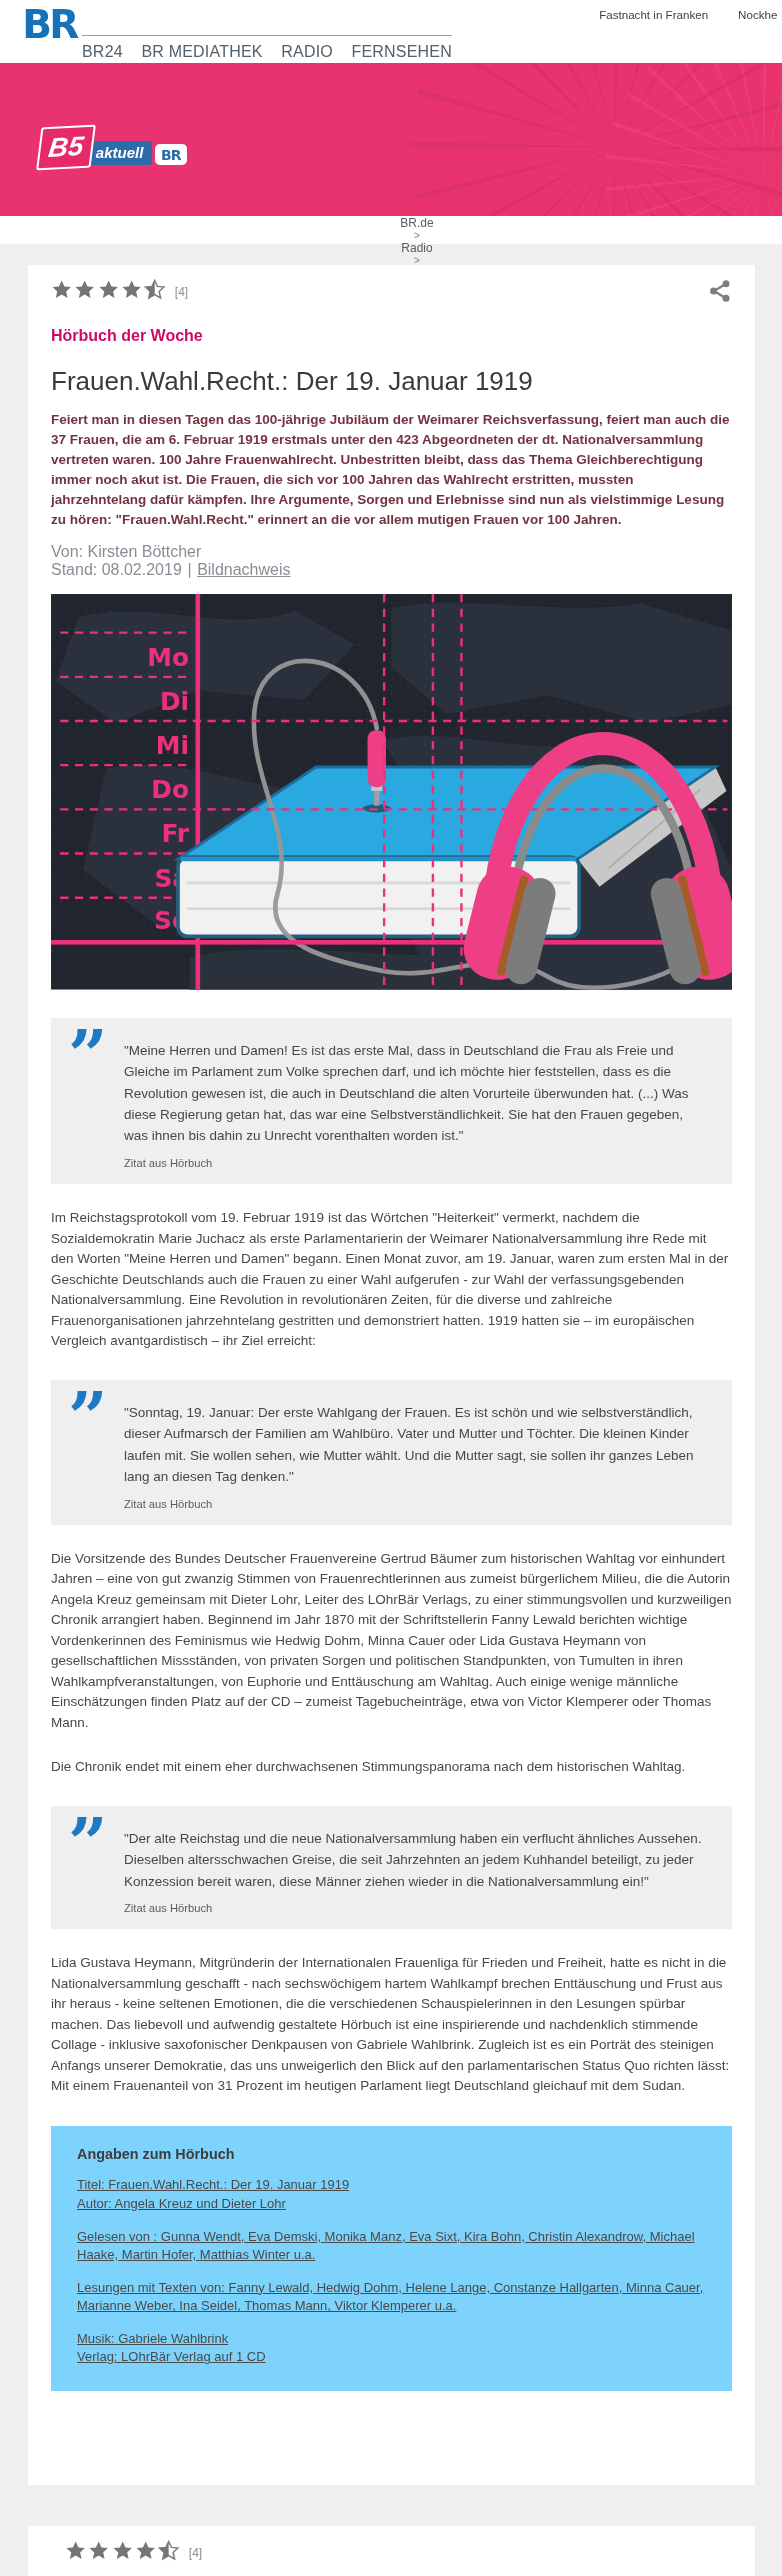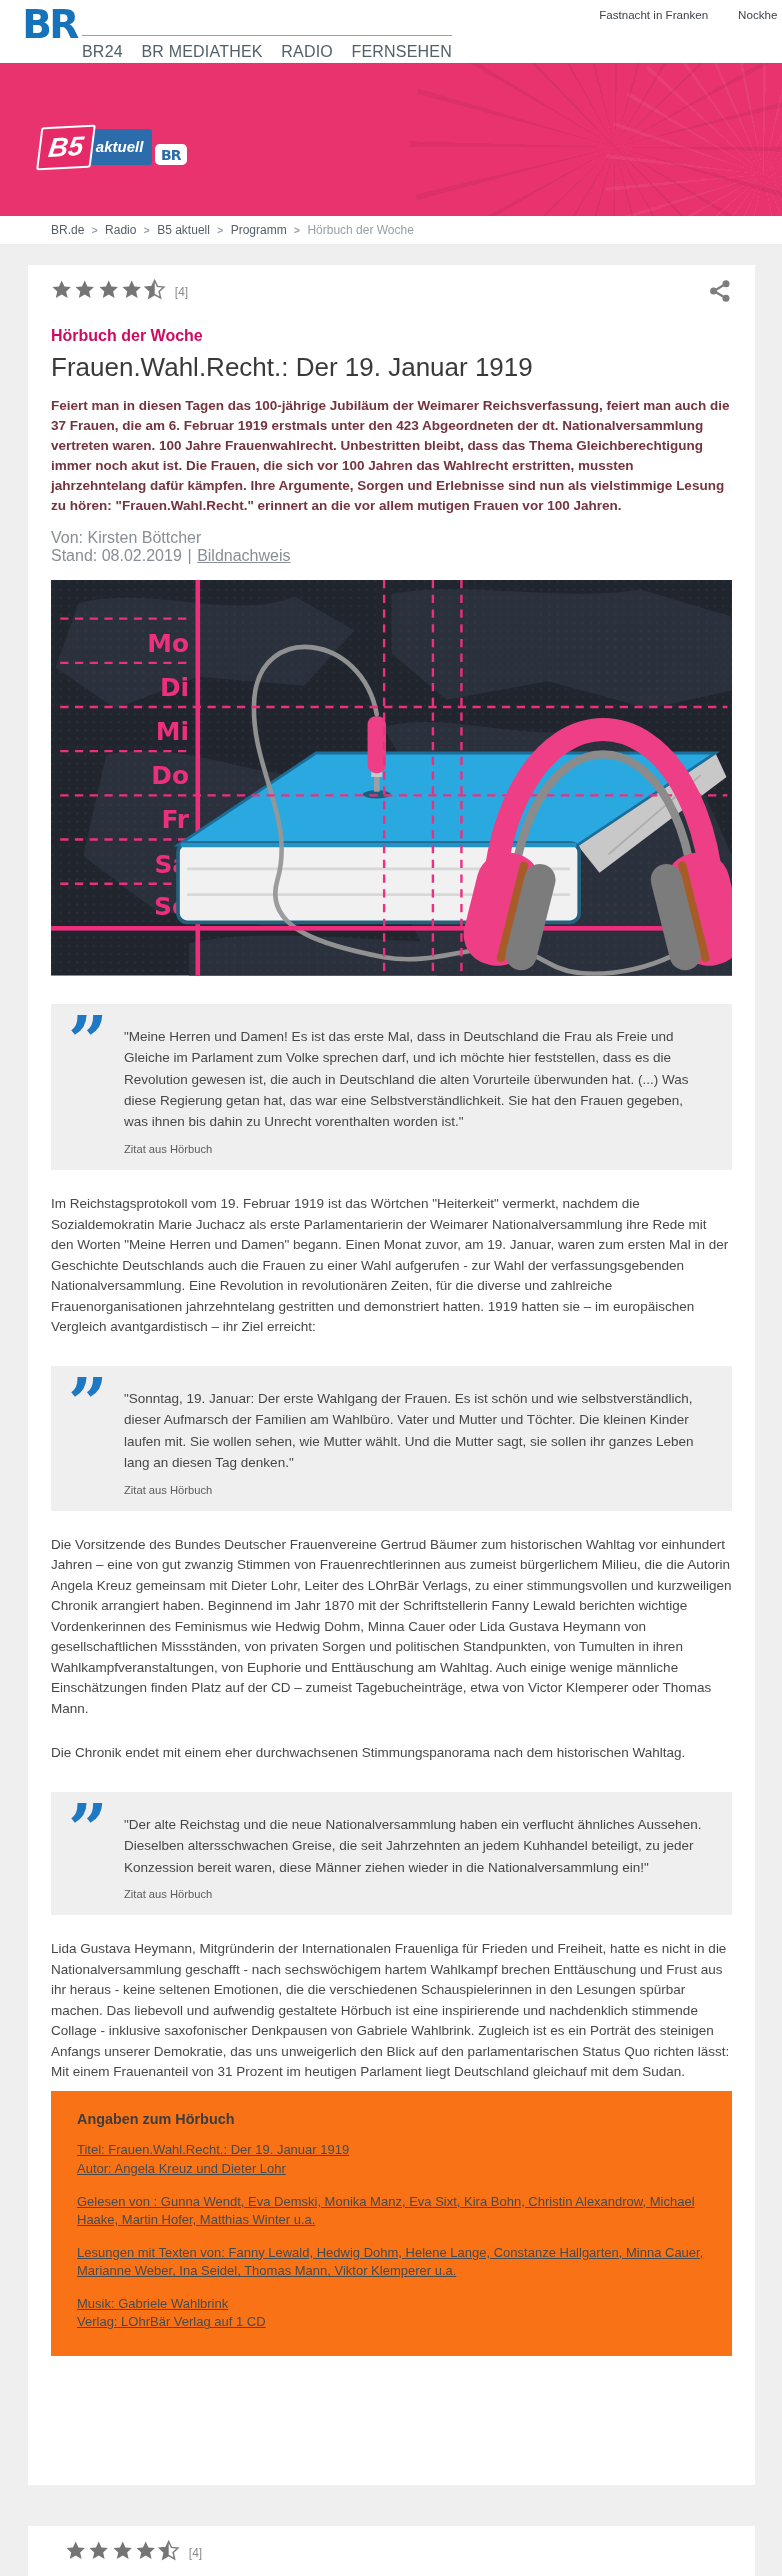--- a/index.html
+++ b/index.html
@@ -32,62 +32,62 @@
     border-radius:50%; background:repeating-conic-gradient(rgba(0,0,0,0.06) 0deg 1.6deg, transparent 1.6deg 15deg); }
   .banner::after { content:""; position:absolute; left:605px; top:-47px; width:317px; height:317px;
     border-radius:50%; background:repeating-conic-gradient(rgba(255,255,255,0.055) 0deg 1.4deg, transparent 1.4deg 12deg); }
   .b5-logo { position:absolute; left:39px; top:61px; display:flex; align-items:flex-end; height:45px; z-index:2; cursor:pointer; }
   .b5-tile {
     width:54px; height:43px; background:#e62a68; border:2.8px solid #fff; border-radius:2.8px;
     transform:skewX(-10deg) rotate(-3deg);
     display:flex; align-items:center; justify-content:center;
     font-size:27px; font-weight:bold; font-style:italic; color:#fff;
   }
-  .b5-aktuell { height:36px; background:#2c6cab; color:#fff; font-style:italic; font-weight:bold;
+  .b5-aktuell { height:24px; background:#2c6cab; color:#fff; font-style:italic; font-weight:bold;
     font-size:15px; display:flex; align-items:center; padding:0 8.4px 1.9px; margin-left:-5.6px; margin-bottom:3.7px; border-radius:1.9px; }
   .b5-br { height:21.4px; background:#fff; color:#2c6cab; font-weight:bold; font-size:14px;
     display:flex; align-items:center; padding:0 6.5px; margin-left:2.8px; margin-bottom:3.7px; border-radius:4.7px;
     font-family:"DejaVu Sans",sans-serif; letter-spacing:-0.9px; }
 
   
   .breadcrumb { height:28px; background:#fff; display:flex; align-items:center;
-    padding-left:51px; font-size:12px; color:#555e66; }
+    padding-left:51px; font-size:12px; color:#555e66;flex-direction:column; }
   .crumb { cursor:pointer; }
   .crumb-sep { color:#9aa1a8; font-weight:bold; font-size:10.2px; margin:0 7.4px; }
   .crumb-current { color:#98a0a7; }
 
   
   .article-card { margin:21.4px 28px 0; background:#fff; padding:12px 23px 30px;
     position:relative; min-height:2220px; }
   .rating-row { display:flex; align-items:center; gap:9.3px; height:24px; }
   .stars { display:flex; gap:1.9px; }
   .stars svg { display:block; }
   .rating-count { font-size:12px; color:#8d8d8d; margin-top:4.7px; }
   .share-btn { position:absolute; right:23px; top:14px; cursor:pointer; }
 
   .kicker { margin-top:26px; font-size:16px; font-weight:bold; color:#cf0a62; }
-  .title { margin-top:7px; font-size:26px; color:#3a3a3a; font-weight:400; }
+  .title { margin-top:21px; font-size:26px; color:#3a3a3a; font-weight:400; }
   .intro { margin-top:13px; font-size:13.5px; font-weight:bold; color:#73343f; line-height:20px; }
   .byline { margin-top:13px; font-size:16px; color:#878e95; line-height:17.7px; }
   .byline .sep { margin:0 5.6px; }
   .byline a { color:#878e95; text-decoration:underline; cursor:pointer; }
 
   figure.article-image { margin:15px 0 0; }
   figure.article-image svg { display:block; width:100%; height:auto; }
 
   .quote-box { margin-top:28px; background:#efefef; padding:22.3px 26px 15px 17px; display:flex; }
   .quote-icon { flex:0 0 56px; color:#1d79c4; font-family:"DejaVu Serif",serif;
     font-size:69px; line-height:32px; font-weight:bold; overflow:visible; }
   .quote-body { flex:1; }
   .quote-text { font-size:13.5px; color:#474747; line-height:21.4px; }
   .quote-caption { margin-top:10.2px; font-size:11.2px; color:#5c5c5c; }
 
   .para { margin-top:24px; font-size:13.5px; color:#484848; line-height:20.5px; }
 
-  .infobox { margin-top:8px; background:#f97316; padding:20.5px 26px 24px; }
+  .infobox { margin-top:29px; background:#7dd3fc; padding:20.5px 26px 24px; }
   .infobox-heading { font-size:14.4px; font-weight:bold; color:#3d3d3d; }
   .infobox-group { margin-top:14px; font-size:13px; color:#4a4a4a; line-height:18.6px;text-decoration:underline; }
 
   
   .bottom-bar { position:absolute; left:28px; right:28px; top:2526px; height:50px;
     background:#fff; display:flex; align-items:center; padding-left:37px; gap:9.3px; }
 </style>
 </head>
 <body>
 

